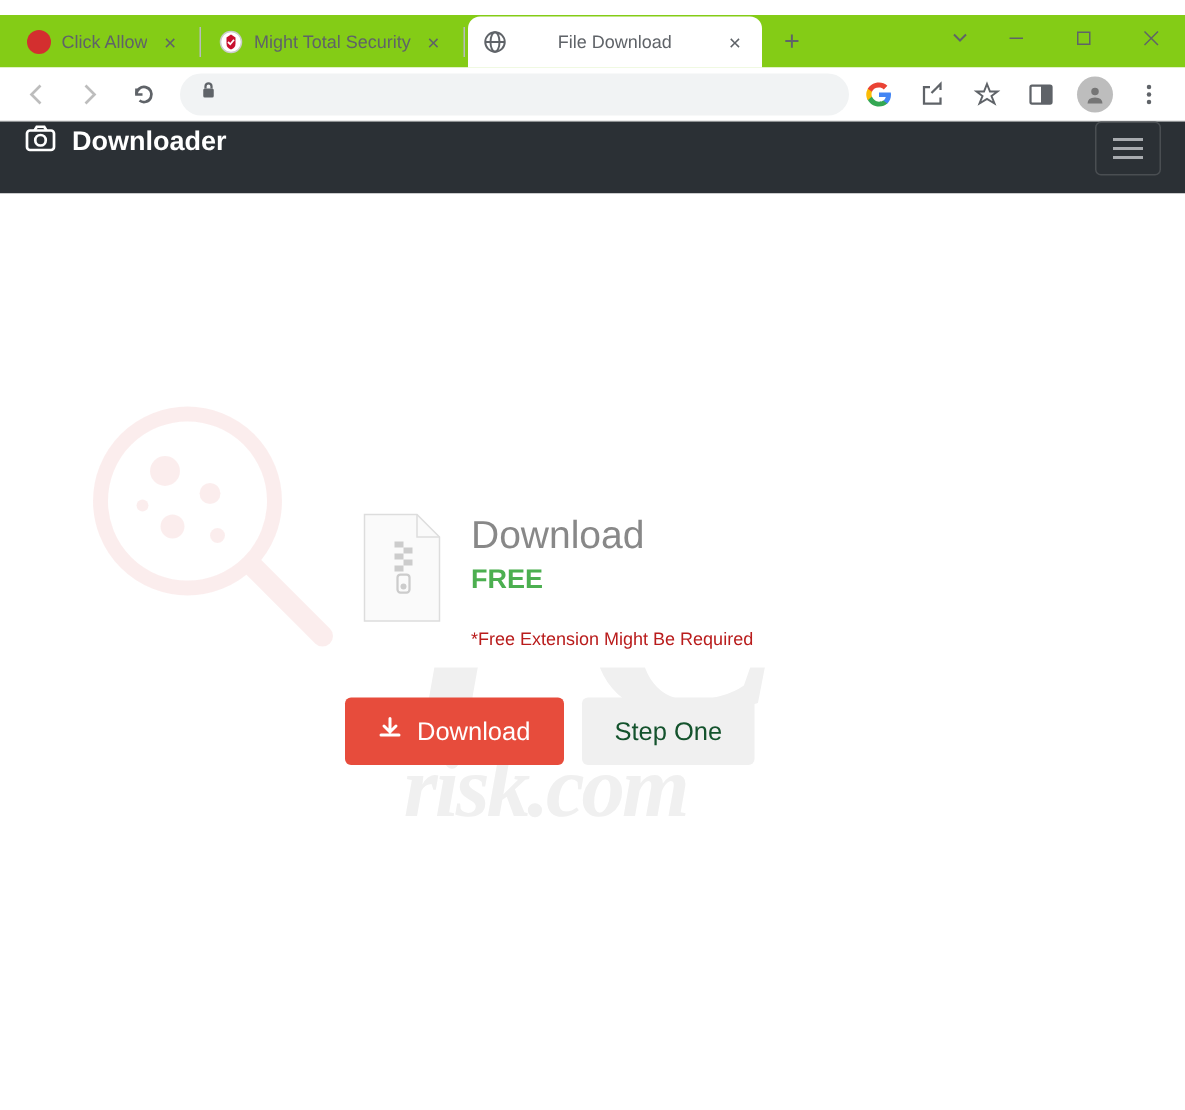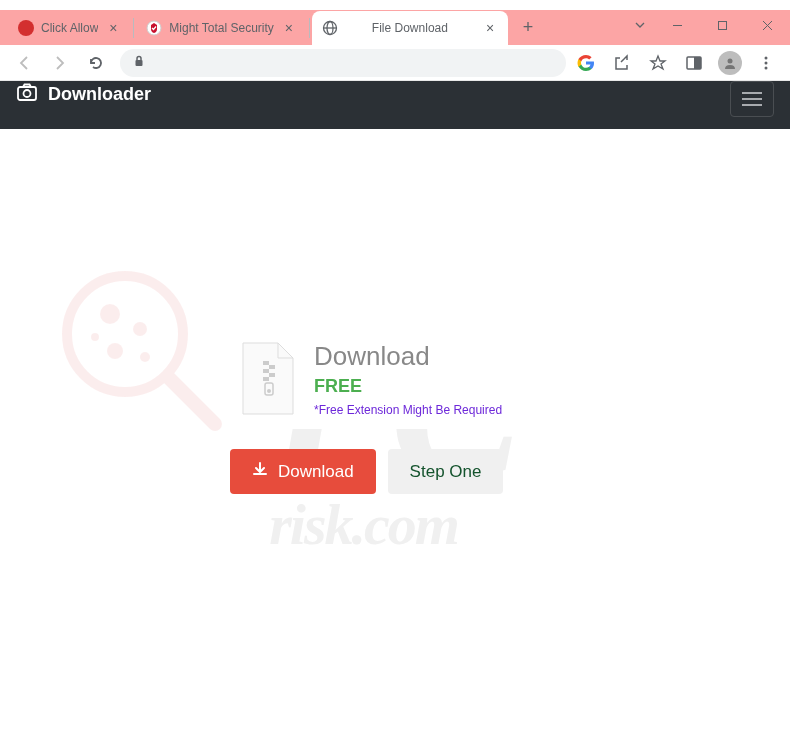--- a/index.html
+++ b/index.html
@@ -2,21 +2,21 @@
 <html><head>
   <meta charset="utf-8">
   <style>
     * { margin: 0; padding: 0; box-sizing: border-box; }
     body { font-family: Arial, sans-serif; width: 790px; height: 740px; overflow: hidden; background: #fff; }
     
     
     .window-titlebar { height: 10px; background: #fff; }
     
     
-    .tab-bar { height: 35px; background: #fca5a5; display: flex; align-items: flex-end; padding-left: 8px; }
+    .tab-bar { height: 35px; background: #84cc16; display: flex; align-items: flex-end; padding-left: 8px; }
     .tab { display: flex; align-items: center; padding: 8px 10px; font-size: 12px; color: #5f6368; height: 34px; border-radius: 8px 8px 0 0; cursor: pointer; gap: 7px; min-width: 0; }
     .tab.active { background: #fff; gap: 34px; }
     .tab-favicon { width: 16px; height: 16px; border-radius: 50%; flex-shrink: 0; display: flex; align-items: center; justify-content: center; }
     .tab-title { white-space: nowrap; overflow: hidden; max-width: 120px; }
     .tab-close { width: 12px; height: 12px; margin-left: 4px; color: #5f6368; font-size: 14px; line-height: 12px; }
     .tab-separator { width: 1px; height: 20px; background: #b8bbbf; margin: 0 2px; align-self: center; }
     .new-tab-btn { width: 28px; height: 28px; display: flex; align-items: center; justify-content: center; font-size: 18px; color: #5f6368; cursor: pointer; margin-left: 6px; align-self: center; }
     .window-controls { margin-left: auto; display: flex; align-self: flex-start; height: 30px; }
     .window-control { width: 45px; display: flex; align-items: center; justify-content: center; color: #5f6368; cursor: pointer; }
     .window-dropdown { width: 30px; display: flex; align-items: center; justify-content: center; color: #5f6368; }
@@ -46,22 +46,22 @@
     .watermark .wm-line1 { font-size: 200px; }
     .watermark .wm-line2 { font-size: 58px; }
     .watermark-magnify { position: absolute; top: 130px; left: 50px; opacity: 0.08; pointer-events: none; }
 
     
     .download-section { position: absolute; top: 200px; left: 50%; transform: translateX(-50%); width: 330px; }
     .download-card { background: #fff; display: flex; gap: 16px; padding: 12px 8px; margin-bottom: 20px; }
     .file-icon { width: 60px; height: 75px; flex-shrink: 0; }
     .download-info { flex: 1; }
     .download-title { font-size: 26px; color: #888; font-weight: 300; margin-bottom: 4px; }
-    .download-free { font-size: 18px; color: #4caf50; font-weight: bold; margin-bottom: 6px; }
-    .download-note { font-size: 12px; color: #6d28d9; }
+    .download-free { font-size: 18px; color: #4caf50; font-weight: bold; margin-bottom: 22px; }
+    .download-note { font-size: 12px; color: #b91c1c; }
     .button-row { display: flex; gap: 12px; }
     .btn { padding: 12px 22px; border-radius: 4px; font-size: 17px; cursor: pointer; border: none; display: flex; align-items: center; gap: 10px; }
     .btn-download { background: #e74c3c; color: #fff; }
     .btn-step { background: #f0f0f0; color: #14532d; }
   </style>
 </head>
 <body>
 
 <div class="window-titlebar"></div>
 

